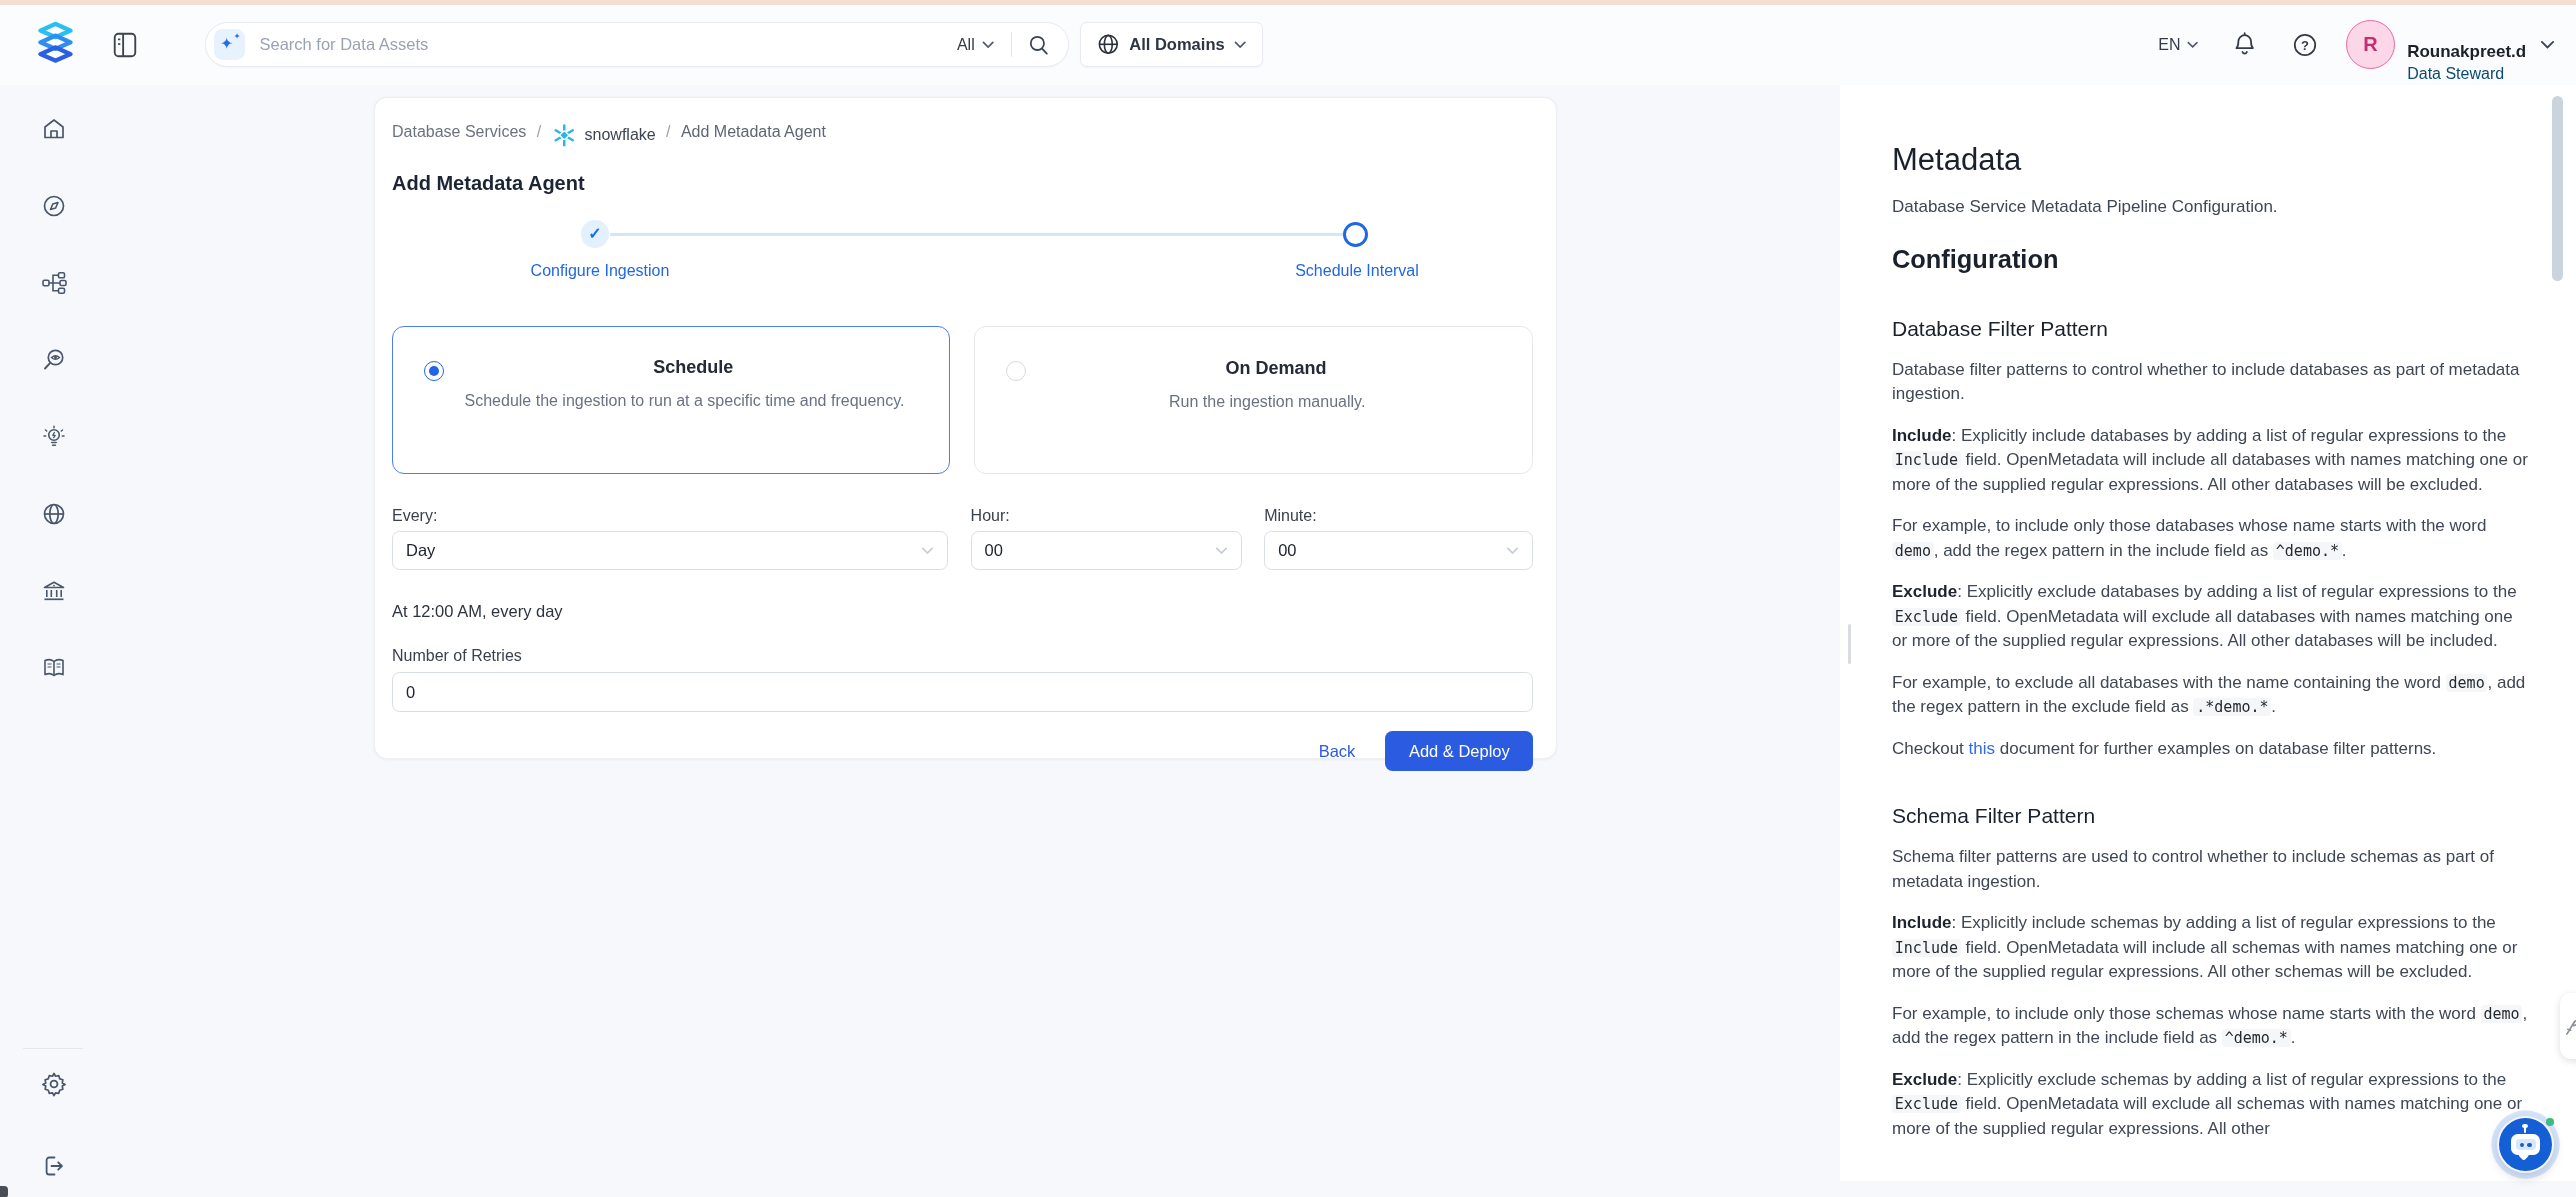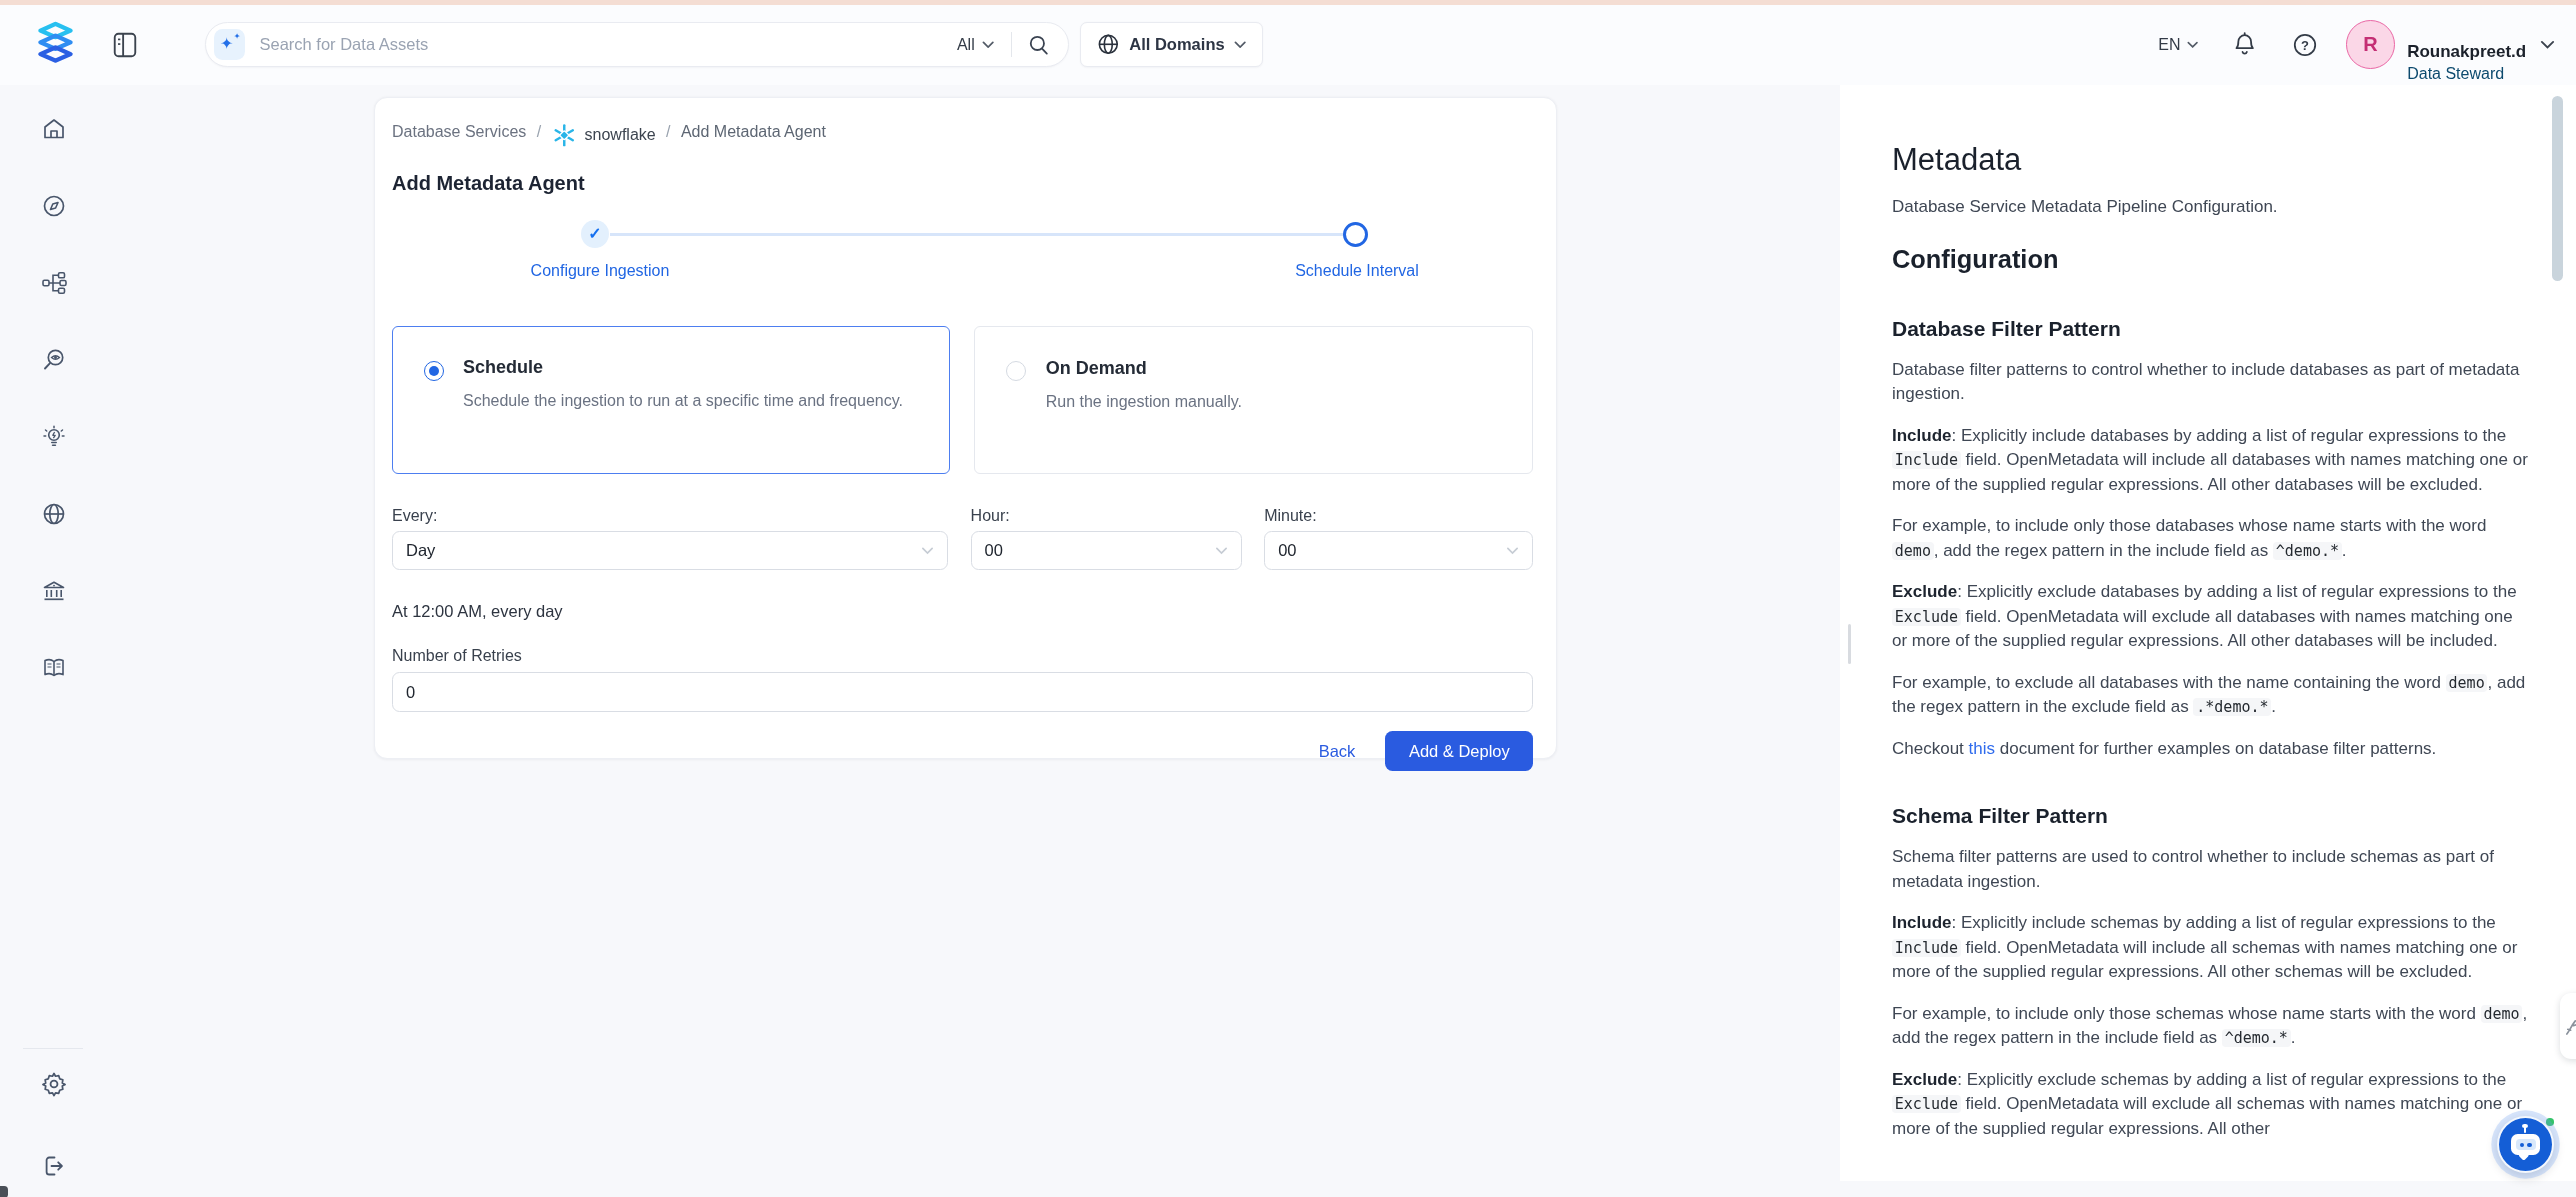--- a/index.html
+++ b/index.html
@@ -82,22 +82,22 @@
   }
   .step-current {
     position:absolute; left:951px; top:0.9px; width:25.4px; height:25.4px;
     border:3.8px solid #2166e3; border-radius:50%; background:#fff;
   }
   .step-label { position:absolute; top:41px; transform:translateX(-50%); font-size:16px; color:#2166e3; white-space:nowrap; }
   .step-label.l1 { left:208px; } .step-label.l2 { left:965px; }
 
   .options { display:flex; gap:23.6px; margin-top:22px; }
   .opt-card {
-    flex:1; height:148px; border:0.9px solid #e5e8ee; border-radius:6px; background:#fff;
-    position:relative; padding:31px 26px 0 71px; cursor:pointer;
+    flex:1; height:148px; border:0.9px solid #e5e8ee; border-radius:12px; background:#fff;
+    position:relative; padding:31px 26px 0 71px; cursor:pointer;text-align:center;
   }
   .opt-card.selected { border:1.9px solid #4d7ef0; padding:30px 25.4px 0 70px; }
   .radio {
     position:absolute; left:31px; top:34px; width:20px; height:20px; border-radius:50%;
     border:1.9px solid #2166e3; display:flex; align-items:center; justify-content:center; background:#fff;
   }
   .radio .dot { width:10.4px; height:10.4px; border-radius:50%; background:#2166e3; }
   .radio.off { border:1.9px solid #d5dae2; }
   .opt-title { font-size:18px; font-weight:bold; color:#242b36; }
   .opt-desc { margin-top:10.4px; font-size:16px; color:#6a7282; line-height:26px; max-width:443px; }
@@ -124,21 +124,21 @@
   }
 
   
   .docs {
     position:absolute; left:1840px; top:85px; width:736px; height:1096px;
     background:#fff; padding:57px 45px 0 52px; overflow:hidden;
   }
   .docs h1 { font-size:31px; font-weight:normal; color:#1a212c; }
   .docs-subtitle { margin-top:31px; font-size:17px; color:#3f4754; }
   .docs h2 { margin-top:25.4px; font-size:25.4px; font-weight:bold; color:#1a212c; }
-  .docs h3 { margin-top:43px; font-size:21px; font-weight:bold; color:#1a212c; }
+  .docs h3 { margin-top:43px; font-size:21px; font-weight:normal; color:#1a212c; }
   .docs p { margin-top:17px; font-size:17px; line-height:24.5px; color:#3f4754; }
   .docs strong { color:#1d242f; }
   .docs code {
     font-family:"DejaVu Sans Mono", monospace; font-size:15px; background:#f5f6f8;
     padding:0 2.8px; border-radius:3.8px; color:#24292f;
   }
   .docs a { color:#2f6bed; text-decoration:none; cursor:pointer; }
   .scroll-thumb { position:absolute; right:13px; top:11.3px; width:11.3px; height:185px; border-radius:5.7px; background:#c9d4dc; cursor:pointer; }
   .resize-handle { position:absolute; left:7.5px; top:539px; width:3.8px; height:40px; border-radius:1.9px; background:#d8dbe0; cursor:col-resize; }
 

